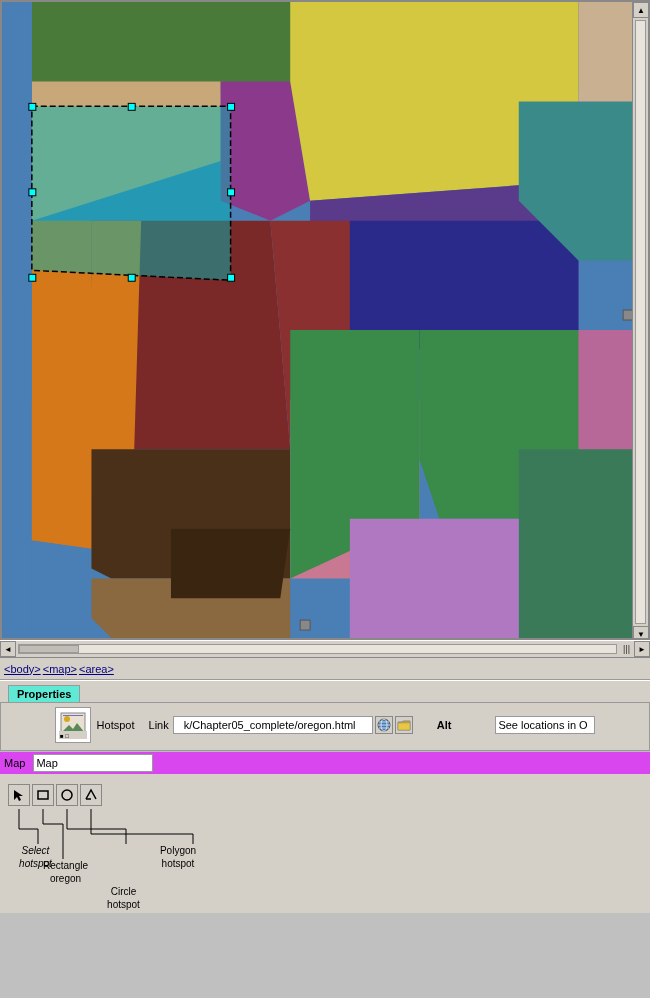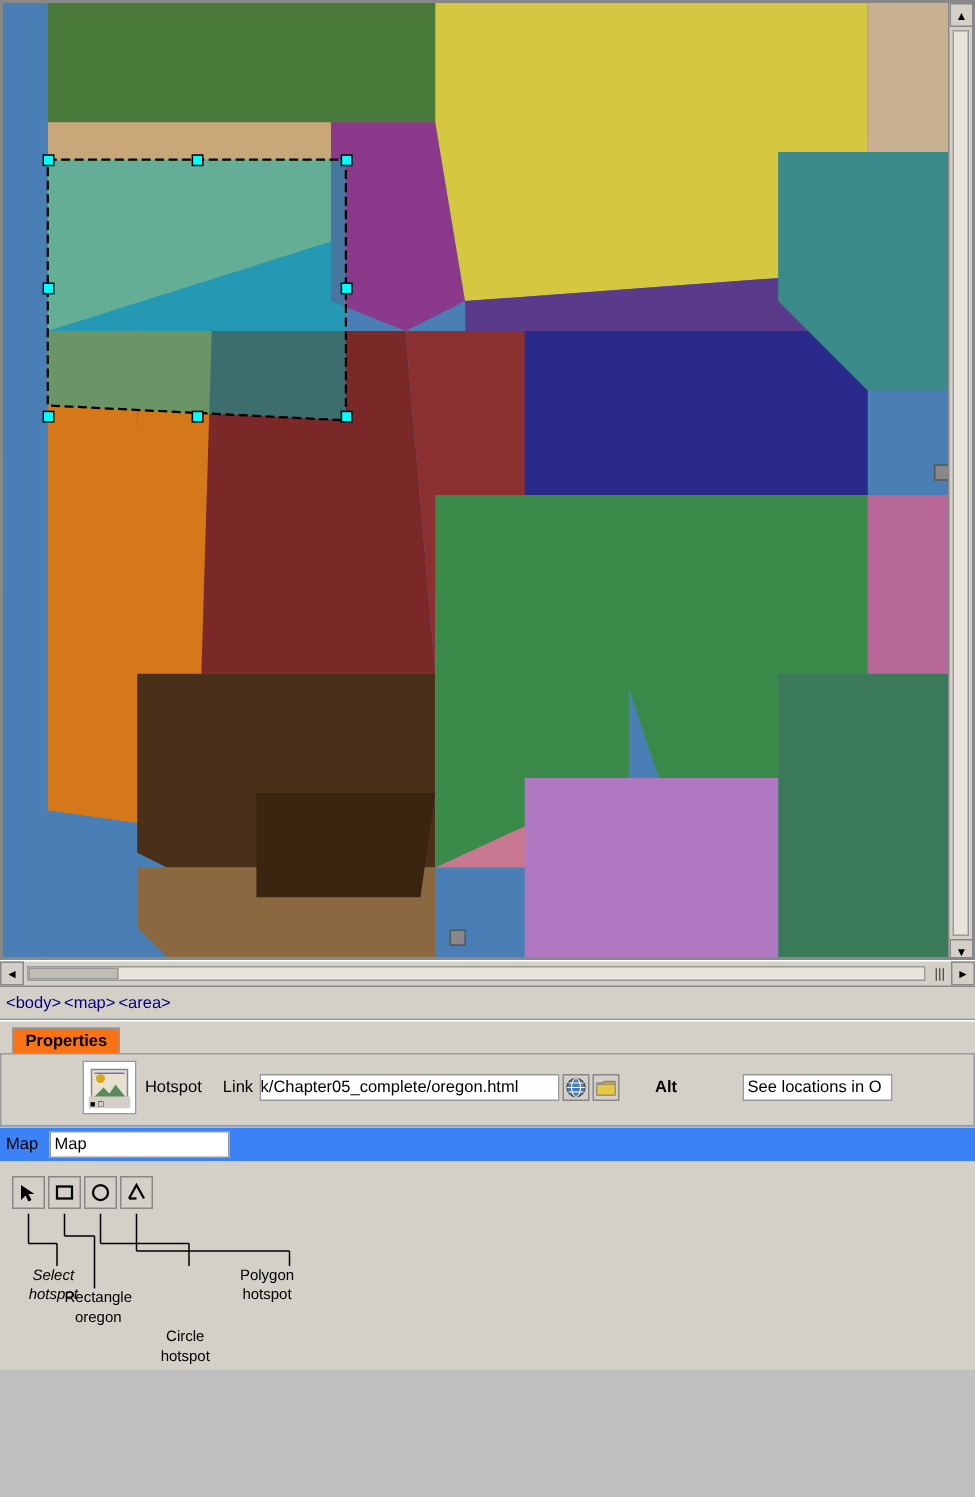--- a/index.html
+++ b/index.html
@@ -57,36 +57,37 @@
       border-bottom: 1px solid #999;
       display: flex;
       align-items: center;
       padding: 0 4px;
       font-size: 11px;
     }
 
     .breadcrumb-item {
       color: #000080;
       cursor: pointer;
+      text-decoration: underline;
     }
 
     .breadcrumb-sep {
       margin: 0 1px;
       color: #333;
     }
 
     
     .properties-panel {
       width: 650px;
       background: #d4d0c8;
       border-top: 1px solid #fff;
     }
 
     .properties-tab {
-      background: #f97316;
+      background: #5eead4;
       border: 1px solid #999;
       border-bottom: none;
       display: inline-block;
       padding: 2px 8px;
       font-size: 11px;
       font-weight: bold;
       margin-left: 4px;
       margin-top: 2px;
     }
 
@@ -107,21 +108,21 @@
       font-size: 11px;
       margin-right: 4px;
       white-space: nowrap;
     }
 
     .prop-input {
       height: 18px;
       font-size: 11px;
       border: 1px solid #999;
       background: #fff;
-      padding: 0 0;
+      padding: 0 10px;
     }
 
     .prop-icon-box {
       width: 36px;
       height: 36px;
       border: 1px solid #999;
       background: #fff;
       display: flex;
       align-items: center;
       justify-content: center;
@@ -382,21 +383,21 @@
           <rect x="1" y="5" width="12" height="7" fill="#e8c840" stroke="#888" stroke-width="0.5"></rect>
         </svg>
       </div>
 
       <span class="prop-label" style="margin-left:24px;font-weight:bold;">Alt</span>
       <input class="prop-input alt-input" value="See locations in O" style="width: 100px;">
     </div>
 
   </div>
 
-  <div class="map-row" style="padding-left:4px;background:#3b82f6;border-top:1px solid #bbb;">
+  <div class="map-row" style="padding-left:4px;background:#d946ef;border-top:1px solid #bbb;">
     <span class="prop-label">Map</span>
     <input class="map-input" value="Map" style="margin-left: 4px;">
   </div>
 
   <div style="position:relative; padding: 4px; background:#d4d0c8;">
     <div class="hotspot-toolbar">
 
       <div class="tool-btn" title="Select hotspot">
         <svg width="14" height="14" viewBox="0 0 14 14">
           <polygon points="2,2 2,12 5,9 7,13 9,12 7,8 11,8" fill="#000"></polygon>

